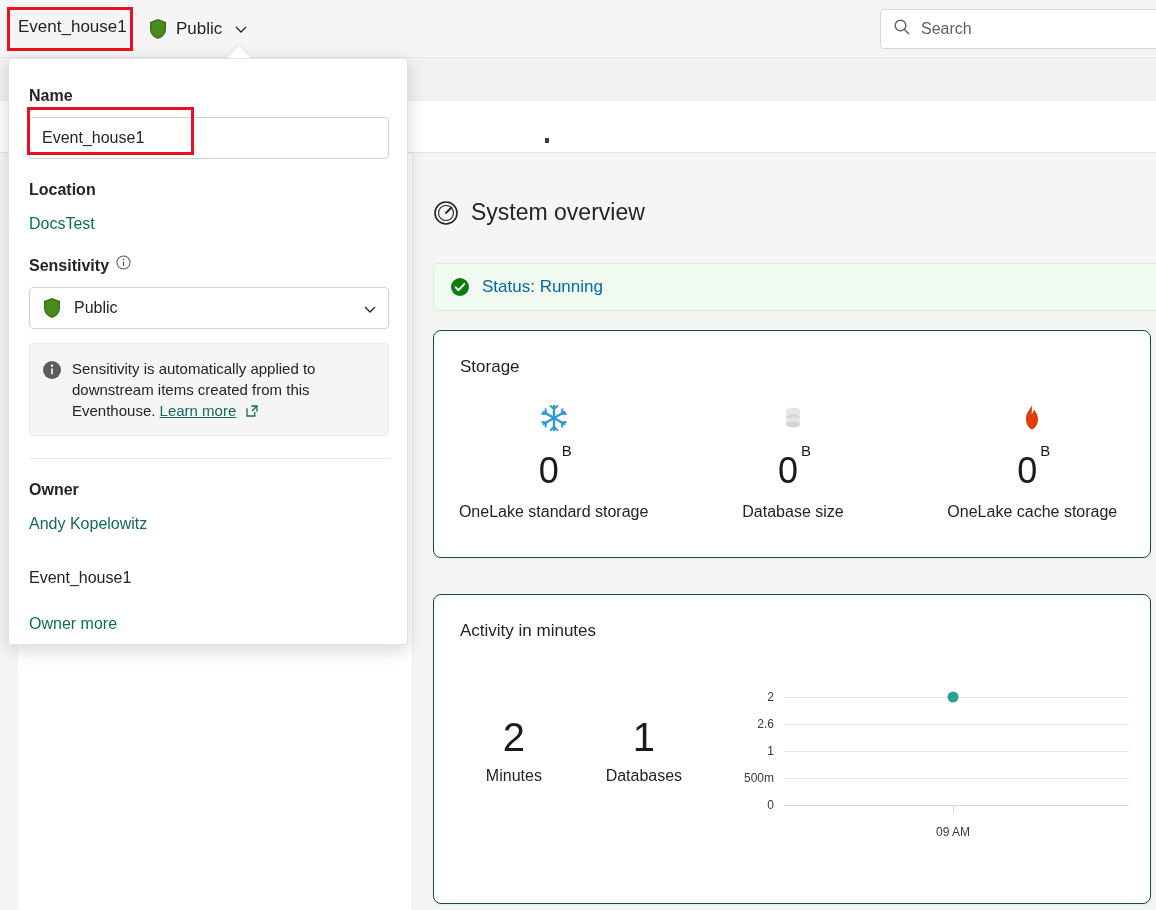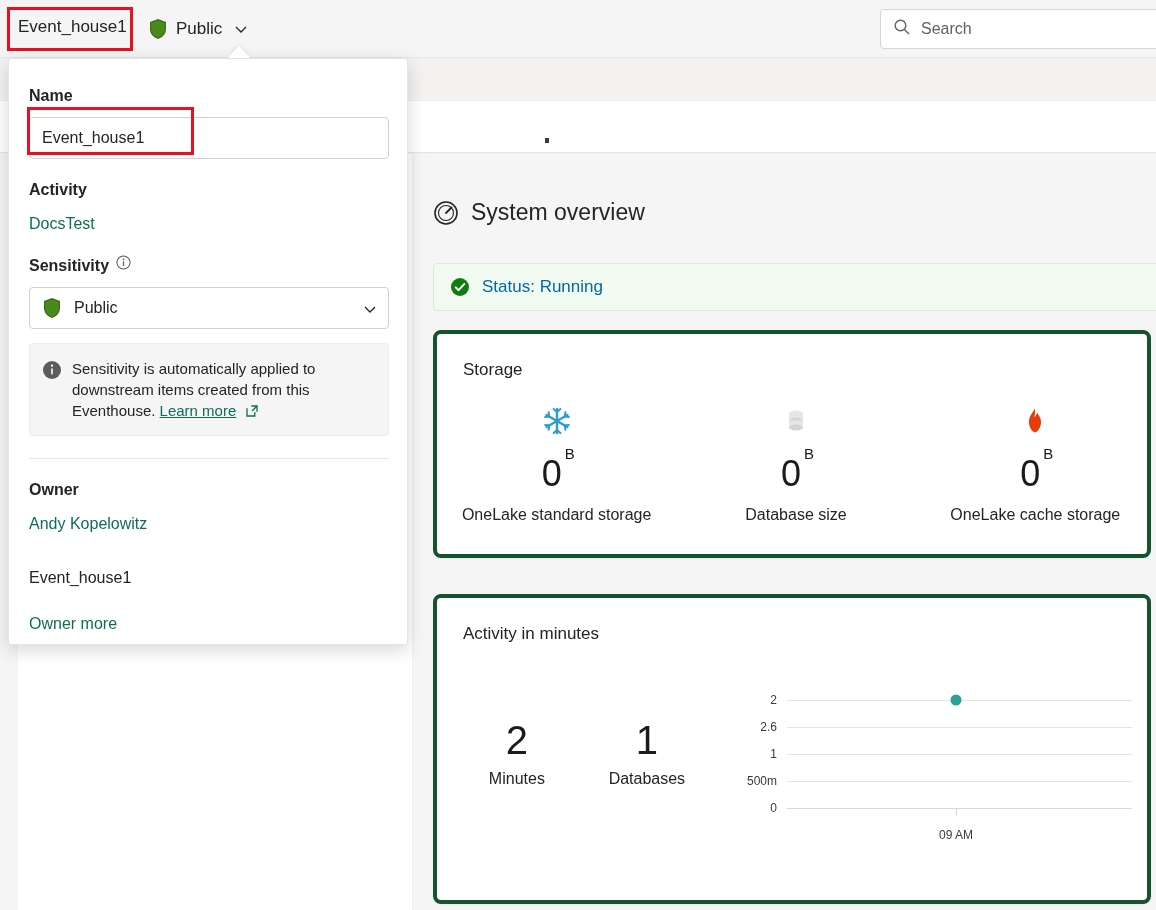--- a/index.html
+++ b/index.html
@@ -136,21 +136,21 @@
 
   .status-banner {
     position: absolute; left: 20px; top: 109px; width: 760px; height: 48px;
     background: #f1faf1; border: 1px solid #d6edd6; border-radius: 4px;
     display: flex; align-items: center; gap: 12px; padding: 0 16px;
   }
   .check-ico { width: 20px; height: 20px; display: inline-block; }
   .status-txt { font-size: 17px; color: #0369a1; }
 
   .card {
-    position: absolute; background: #ffffff; border: 4px solid #14532d;
+    position: absolute; background: #ffffff; border: 1px solid #14532d;
     border-radius: 8px; box-shadow: 0 1px 2px rgba(0,0,0,0.05);
   }
   #storage-card { left: 20px; top: 176px; width: 718px; height: 228px; }
   #activity-card { left: 20px; top: 440px; width: 718px; height: 310px; }
 
   .card-title {
     position: absolute; left: 26px; top: 26px; font-size: 17px; color: #242424;
   }
 
   .metrics {
@@ -368,21 +368,21 @@
   <div class="popup-arrow"></div>
   <div class="popup">
     <div class="popup-inner">
 
       <div class="fld-label">Name</div>
       <div class="text-input">
         <span>Event_house1</span>
       </div>
 
       <div class="gap-20"></div>
-      <div class="fld-label">Activity</div>
+      <div class="fld-label">Location</div>
       <div class="gap-12"></div>
       <div class="link">DocsTest</div>
 
       <div class="gap-20"></div>
       <div class="fld-label-row">
         <span class="fld-label">Sensitivity</span>
         <span class="info-circle">
           <svg viewBox="0 0 16 16" width="15" height="15">
             <circle cx="8" cy="8" r="7" fill="none" stroke="#5c5c5c" stroke-width="1.1"></circle>
             <circle cx="8" cy="4.6" r="0.95" fill="#5c5c5c"></circle>

